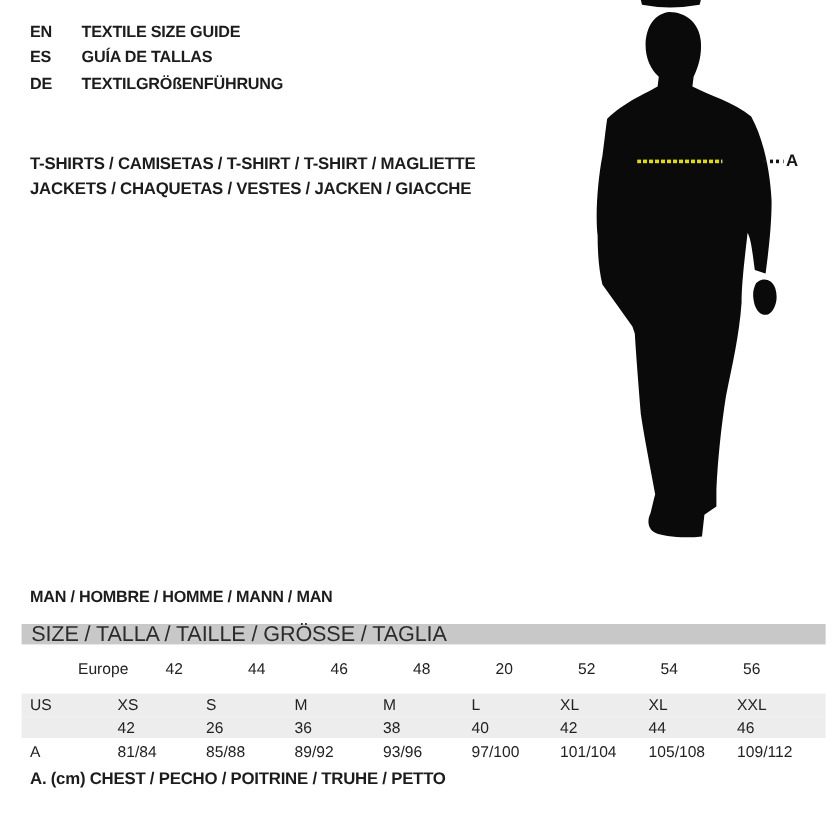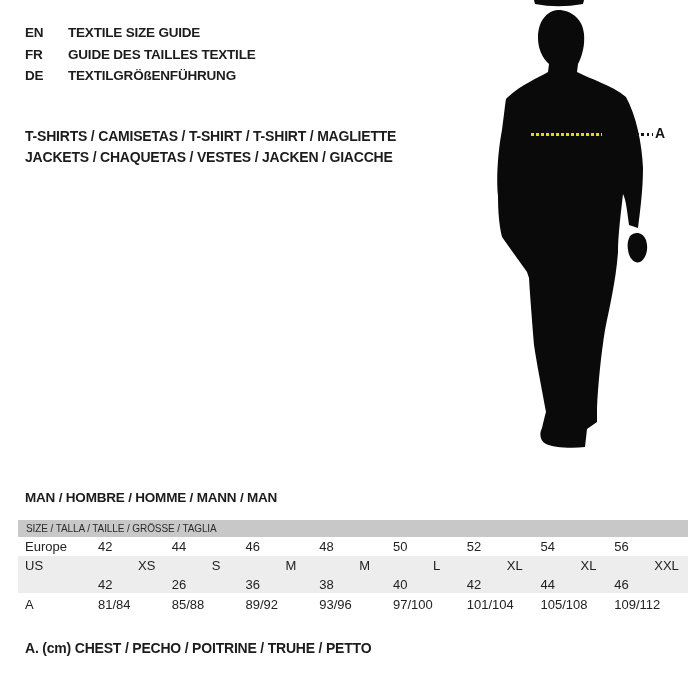--- a/index.html
+++ b/index.html
@@ -4,21 +4,21 @@
 <style>
   html,body { margin:0; padding:0; }
   body {
     width:700px; height:700px; position:relative; overflow:hidden;
     background:#ffffff; color:#1c1c1c;
     font-family:"Liberation Sans", sans-serif;
   }
 
   
   .langs { position:absolute; left:25px; top:19px; font-weight:700; font-size:13.5px; letter-spacing:-0.2px; }
-  .lang-row { display:flex; height:21.3px; align-items:flex-end; }
+  .lang-row { display:flex; height:21.3px; align-items:flex-start; }
   .lang-code { width:43px; }
 
   
   .categories { position:absolute; left:25px; top:126px; font-weight:700; font-size:14px; letter-spacing:-0.2px; }
   .cat-line { height:20.7px; display:flex; align-items:center; }
 
   
   .figure { position:absolute; left:490px; top:0; width:200px; height:462px; }
   .figure svg { position:absolute; left:0; top:0; }
   .chest-line-yellow {
@@ -29,44 +29,44 @@
     position:absolute; left:146px; top:133px; width:17px; height:3px;
     background:repeating-linear-gradient(90deg,#141414 0 2.6px,transparent 2.6px 5.4px);
   }
   .measure-label { position:absolute; left:165px; top:125px; font-weight:700; font-size:14px; color:#141414; }
 
   
   .section-title { position:absolute; left:25px; top:490px; font-weight:700; font-size:13.5px; letter-spacing:-0.2px; }
 
   
   .size-table { position:absolute; left:18px; top:520px; width:670px; font-size:13px; color:#222; }
-  .st-header { height:17px; background:#c8c8c8; display:flex; align-items:center; padding-left:8px; font-size:10px; color:#2b2b2b; letter-spacing:-0.1px; }
+  .st-header { height:17px; background:#c8c8c8; display:flex; align-items:center; padding-left:8px; font-size:18px; color:#2b2b2b; letter-spacing:-0.1px; }
   .st-row { display:flex; align-items:center; }
   .st-row .lbl { width:80px; padding-left:7px; box-sizing:border-box; }
   .st-row .val { flex:1; }
-  .h-eur { height:19px; }
-  .h-us  { height:19px;gap:40px; }
+  .h-eur { height:41px;margin-left:40px; }
+  .h-us  { height:19px; }
   .h-num { height:18px; }
   .h-a   { height:22px; }
   .band  { background:#ededed; }
 
   
   .footnote { position:absolute; left:25px; top:640px; font-weight:700; font-size:14px; letter-spacing:-0.2px; }
 </style>
 </head>
 <body>
 
 <div class="langs">
   <div class="lang-row">
     <span class="lang-code">EN</span>
     <span>TEXTILE SIZE GUIDE</span>
   </div>
   <div class="lang-row">
-    <span class="lang-code">FR</span>
-    <span>GUIDE DES TAILLES TEXTILE</span>
+    <span class="lang-code">ES</span>
+    <span>GUÍA DE TALLAS</span>
   </div>
   <div class="lang-row">
     <span class="lang-code">DE</span>
     <span>TEXTILGRÖßENFÜHRUNG</span>
   </div>
 </div>
 
 <div class="categories">
   <div class="cat-line">T-SHIRTS / CAMISETAS / T-SHIRT / T-SHIRT / MAGLIETTE</div>
   <div class="cat-line">JACKETS / CHAQUETAS / VESTES / JACKEN / GIACCHE</div>
@@ -124,21 +124,21 @@
 
 <div class="size-table">
   <div class="st-header">SIZE / TALLA / TAILLE / GRÖSSE / TAGLIA</div>
 
   <div class="st-row h-eur">
     <span class="lbl">Europe</span>
     <span class="val">42</span>
     <span class="val">44</span>
     <span class="val">46</span>
     <span class="val">48</span>
-    <span class="val">50</span>
+    <span class="val">20</span>
     <span class="val">52</span>
     <span class="val">54</span>
     <span class="val">56</span>
   </div>
 
   <div class="st-row h-us band">
     <span class="lbl">US</span>
     <span class="val">XS</span>
     <span class="val">S</span>
     <span class="val">M</span>

